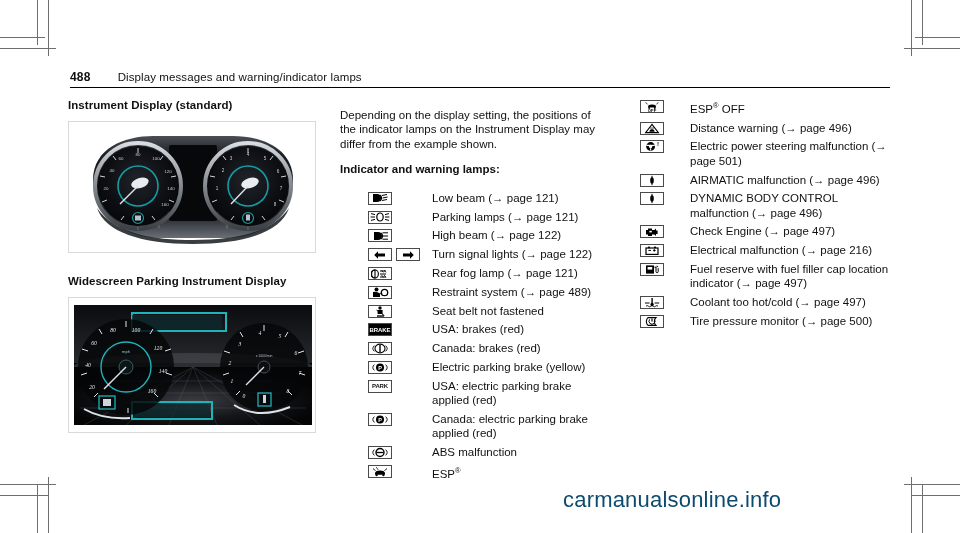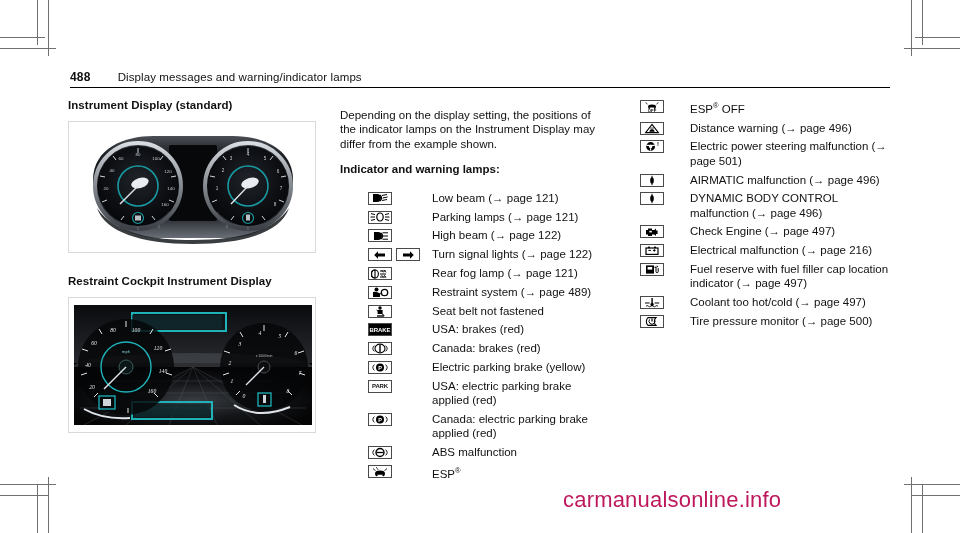--- a/index.html
+++ b/index.html
@@ -75,21 +75,21 @@
   .ibox .txtico{
     font-size:6px;font-weight:bold;letter-spacing:-0.1px;
     font-family:"Liberation Sans", sans-serif;line-height:1;
   }
 
   sup.reg{font-size:7.5px;vertical-align:super;}
 
   
   .watermark{
     position:absolute;left:563px;top:487px;
-    font-size:22px;color:#be185d;letter-spacing:.2px;
+    font-size:22px;color:#0c4a6e;letter-spacing:.2px;
     font-family:"Liberation Sans", sans-serif;
   }
 
   
   .cluster-std{
     width:236px;height:118px;position:relative;
     background:#ffffff;
   }
   .cluster-wide{
     width:238px;height:120px;position:relative;background:#000;
@@ -234,21 +234,21 @@
               <text x="194" y="100">H</text>
           </g>
 
           <path d="M22 80 C40 106 78 112 118 112 C158 112 196 106 214 80 C206 104 170 116 118 116 C66 116 30 104 22 80 Z" fill="#181b1f" opacity=".85"></path>
         </svg>
       </div>
     </div>
 
     <div class="fig-gap"></div>
 
-    <h2 class="sec">Restraint Cockpit Instrument Display</h2>
+    <h2 class="sec">Widescreen Parking Instrument Display</h2>
 
     <div class="figure fig2">
       <div class="cluster-wide">
         <svg width="238" height="120" viewBox="0 0 238 120">
           <defs>
             <radialGradient id="roadg" cx="50%" cy="58%" r="55%">
               <stop offset="0%" stop-color="#3a3d42"></stop>
               <stop offset="55%" stop-color="#141619"></stop>
               <stop offset="100%" stop-color="#050506"></stop>
             </radialGradient>

